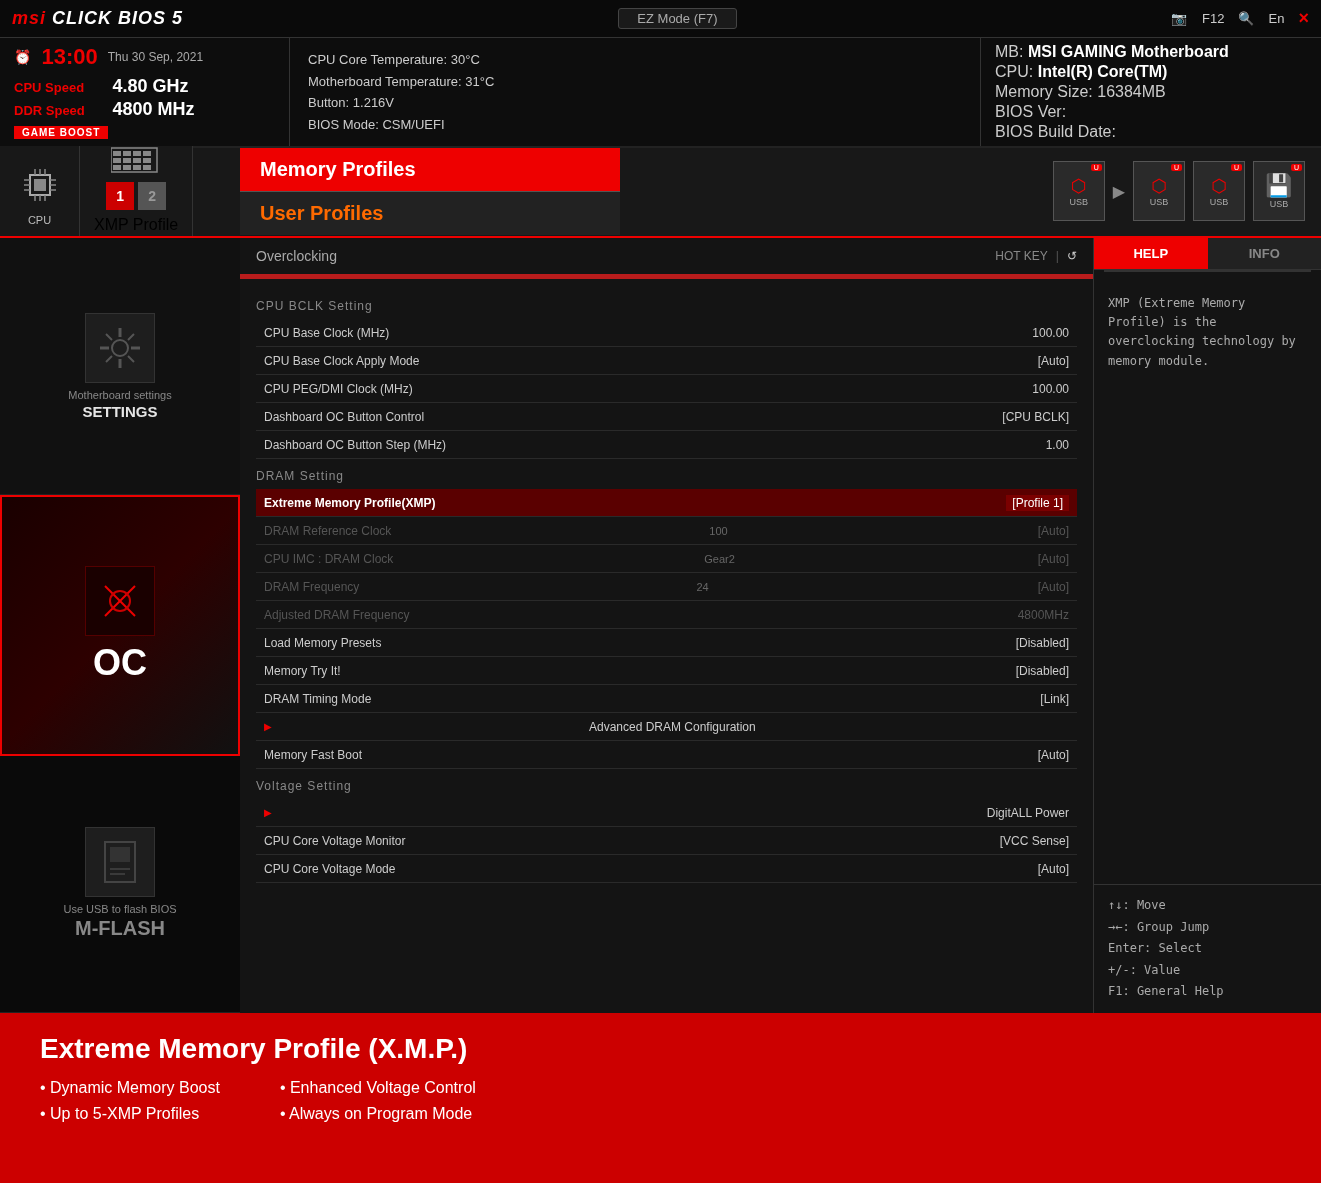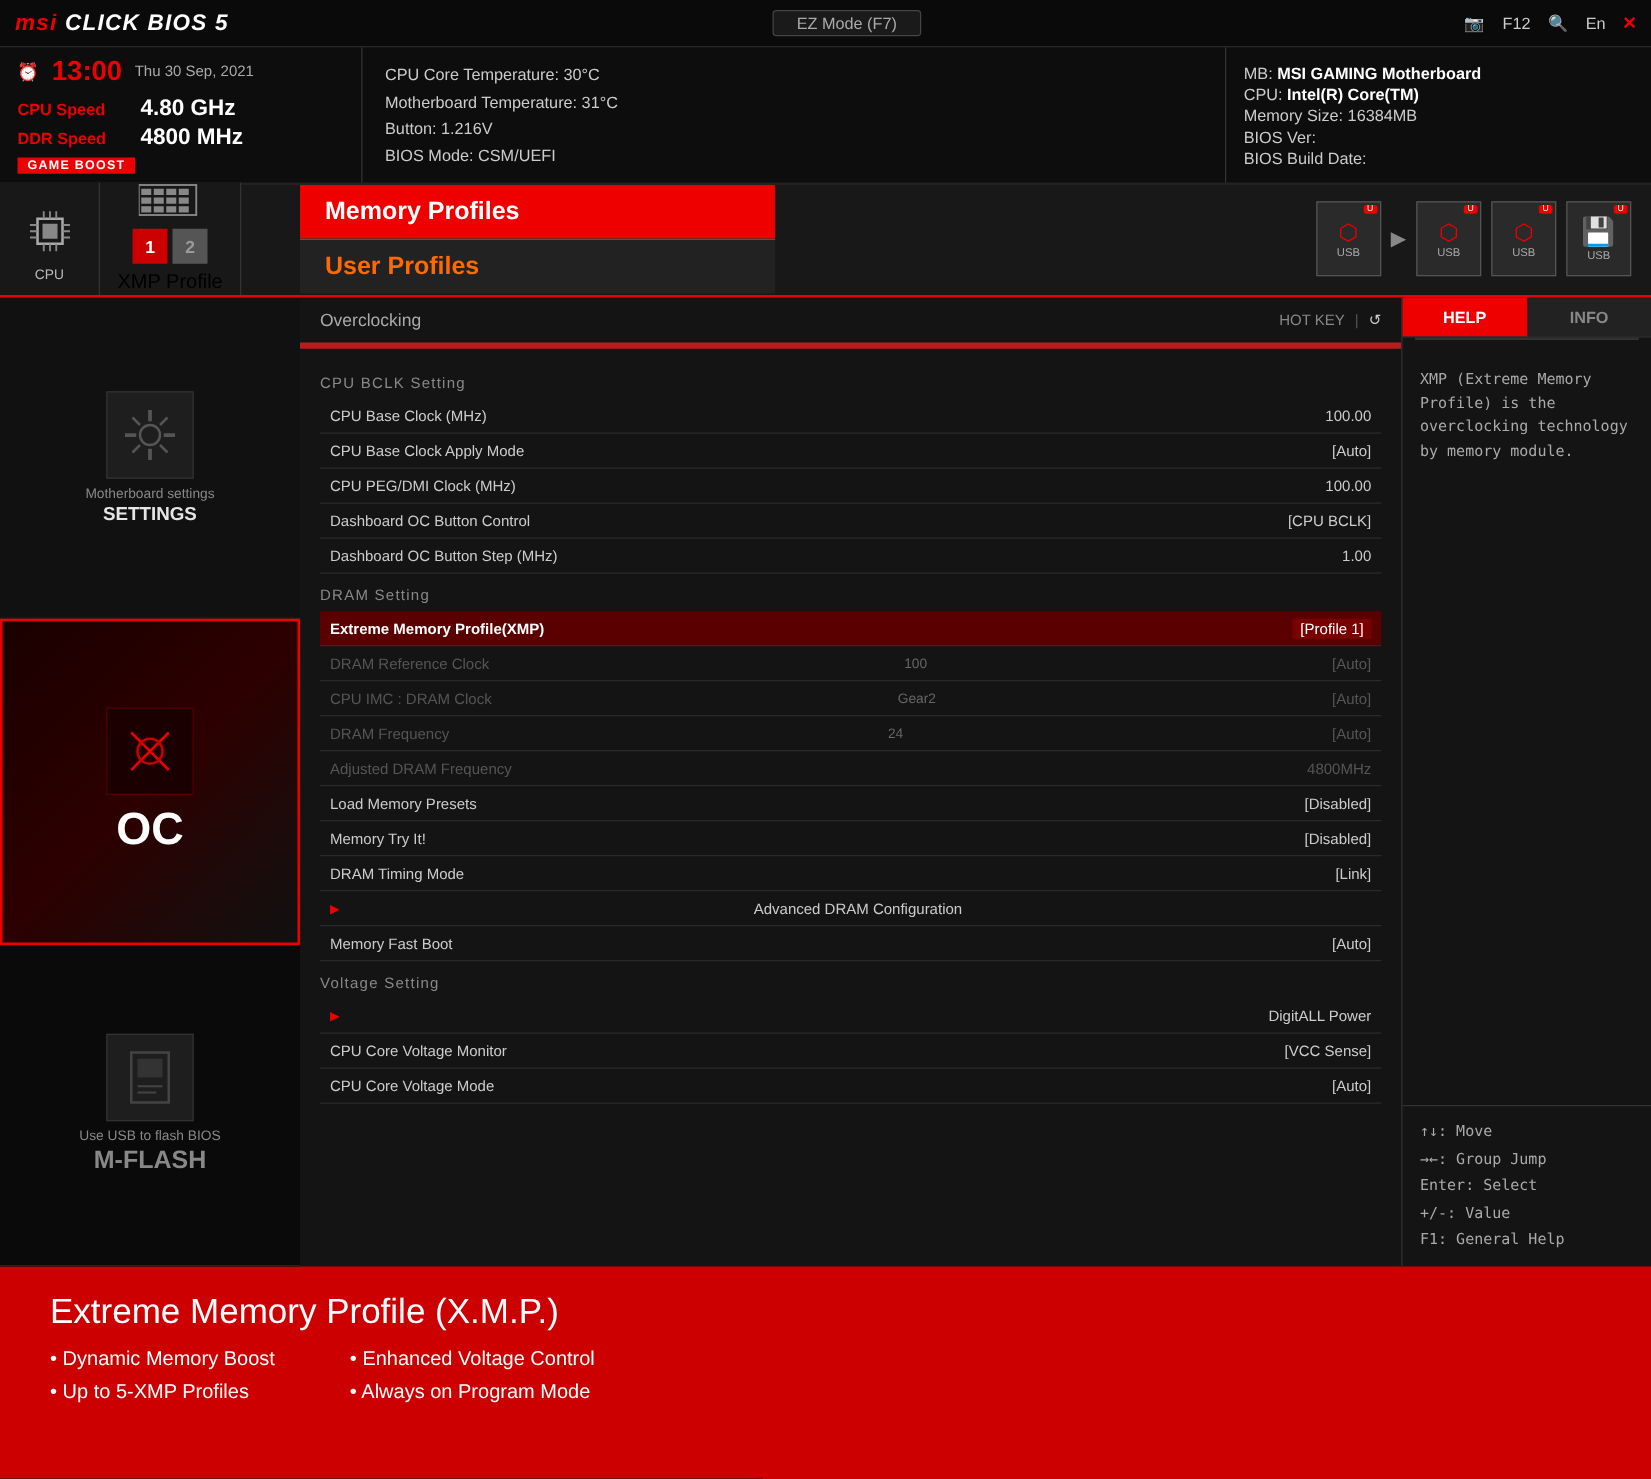--- a/index.html
+++ b/index.html
@@ -99,21 +99,21 @@
     }
     .info-mid div { line-height: 1.5; }
     .info-right {
       width: 340px;
       padding: 8px 14px;
       display: flex;
       flex-direction: column;
       justify-content: center;
       gap: 2px;
       color: #ccc;
-      font-size: 13px;
+      font-size: 16px;
     }
     .info-right .bold { color: #fff; font-weight: bold; }
 
     
     .nav-tabs {
       background: #181818;
       height: 90px;
       display: flex;
       align-items: flex-end;
       padding: 0 0 0 0;
@@ -328,21 +328,21 @@
     .bios-row-label { color: #ccc; font-size: 12px; }
     .bios-row-label.dimmed { color: #555; }
     .bios-row-sub { color: #666; font-size: 11px; margin-left: 8px; }
     .bios-row-val { color: #ccc; font-size: 12px; }
     .bios-row-val.dimmed { color: #555; }
     .bios-row-val.highlighted-val { color: #fff; background: #7a0000; padding: 1px 6px; }
     .bios-arrow { color: #e00; margin-right: 4px; font-size: 10px; }
 
     
     .help-panel {
-      width: 200px;
+      width: 228px;
       background: #141414;
       border-left: 1px solid #333;
       display: flex;
       flex-direction: column;
     }
     .help-tabs {
       display: flex;
       border-bottom: 1px solid #333;
     }
     .help-tab {
@@ -379,21 +379,21 @@
 
     
     .bottom-panel {
       background: #cc0000;
       height: 170px;
       padding: 20px 40px;
     }
     .bottom-title {
       color: #fff;
       font-size: 28px;
-      font-weight: normal;
+      font-weight: bold;
       margin-bottom: 14px;
     }
     .bottom-features {
       display: flex;
       gap: 60px;
     }
     .feature-col { display: flex; flex-direction: column; gap: 8px; }
     .feature-item { color: #fff; font-size: 16px; }
   </style>
 </head>

